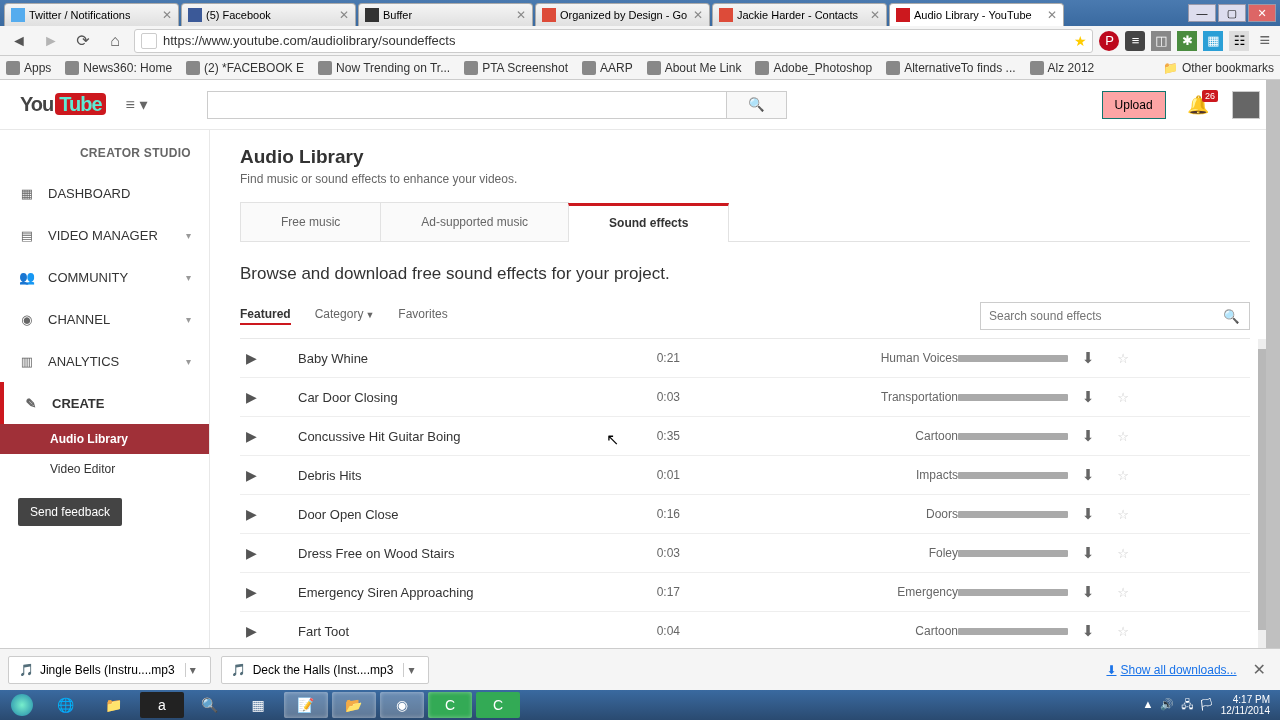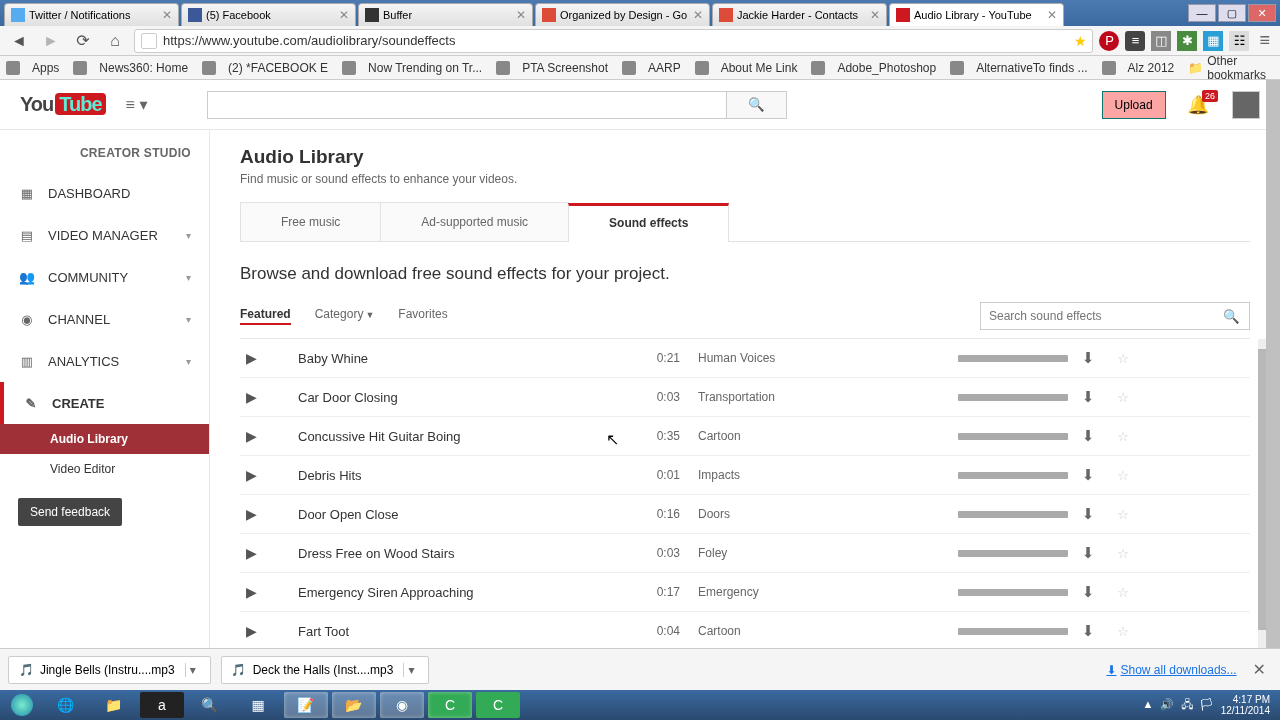--- a/index.html
+++ b/index.html
@@ -21,21 +21,21 @@
 .url-icon { width:16px; height:16px; background:#fff; border:1px solid #ccc; border-radius:2px; }
 .url-star { color:#fc0; font-size:14px; }
 .ext-icon { width:22px; height:22px; display:flex; align-items:center; justify-content:center; cursor:pointer; font-size:13px; }
 .ext-p { background:#bd081c; color:#fff; border-radius:50%; width:20px; height:20px; }
 .ext-b { background:#444; color:#fff; width:20px; height:20px; border-radius:3px; }
 .ext-k { background:#4a8c3f; color:#fff; width:20px; height:20px; }
 .ext-s { background:#2a9fd6; color:#fff; width:20px; height:20px; }
 .menu-bars { color:#666; font-size:18px; cursor:pointer; padding:0 4px; }
 
 .bookmark-bar { height: 24px; background: #f5f5f5; display: flex; align-items: center; padding: 0 6px; gap: 14px; font-size: 12px; color: #333; border-bottom: 1px solid #ccc; overflow:hidden; }
-.bm-item { display:flex; align-items:center; gap:12px; cursor:pointer; white-space:nowrap; }
+.bm-item { display:flex; align-items:center; gap:4px; cursor:pointer; white-space:nowrap; }
 .bm-icon { width:14px; height:14px; background:#888; border-radius:2px; }
 .bm-other { margin-left:auto; display:flex; align-items:center; gap:4px; cursor:pointer; }
 
 
 .yt-masthead { height: 50px; background:#fff; border-bottom:1px solid #e8e8e8; display:flex; align-items:center; padding:0 20px; gap:16px; }
 .yt-logo { display:flex; align-items:center; cursor:pointer; gap:2px; }
 .yt-logo-text { font-size: 20px; font-weight: bold; color:#444; letter-spacing:-1px; }
 .yt-logo-text .you { color:#444; }
 .yt-logo-text .tube { background:#cc181e; color:#5eead4; padding:0 4px; border-radius:4px; margin-left:2px; }
 .yt-guide-toggle { font-size:16px; color:#666; cursor:pointer; padding:0 4px; }
@@ -74,21 +74,21 @@
 .al-filter .caret { font-size:9px; margin-left:2px; }
 .al-search-se { margin-left:auto; display:flex; border:1px solid #ccc; width:270px; }
 .al-search-se input { flex:1; border:none; padding:6px 8px; font-size:12px; outline:none; }
 .al-search-se button { width:34px; border:none; background:#fff; color:#666; cursor:pointer; }
 
 .tracks { border-top:1px solid #e8e8e8; position:relative; }
 .track { display:flex; align-items:center; padding:10px 6px; border-bottom:1px solid #eee; font-size:13px; color:#333; }
 .t-play { width:28px; color:#555; cursor:pointer; font-size:14px; }
 .t-title { flex:0 0 350px;margin-left:24px; }
 .t-dur { flex:0 0 50px; color:#666; text-align:right; padding-right:18px; font-size:12px; }
-.t-cat { flex:0 0 260px; color:#666; font-size:12px; }
+.t-cat { flex:0 0 260px; color:#666; font-size:12px;text-align:right; }
 .t-bar { flex:0 0 110px; height:7px; background:#aaa; border-radius:1px; }
 .t-dl { width:40px; text-align:center; color:#666; cursor:pointer; font-size:15px; }
 .t-star { width:30px; text-align:center; color:#ccc; cursor:pointer; font-size:13px; }
 .inner-scroll { position:absolute; right:-22px; top:0; width:14px; height:100%; background:#eee; }
 .inner-scroll-thumb { width:100%; height:90%; background:#b8b8b8; margin-top:10px; }
 
 
 .dl-shelf { position:fixed; bottom:30px; left:0; right:0; height:42px; background:#f5f5f5; border-top:1px solid #ccc; display:flex; align-items:center; padding:0 8px; gap:10px; font-size:12px; }
 .dl-item { display:flex; align-items:center; gap:6px; padding:6px 10px; border:1px solid #ccc; background:#fff; cursor:pointer; border-radius:2px; }
 .dl-icon { color:#666; }

